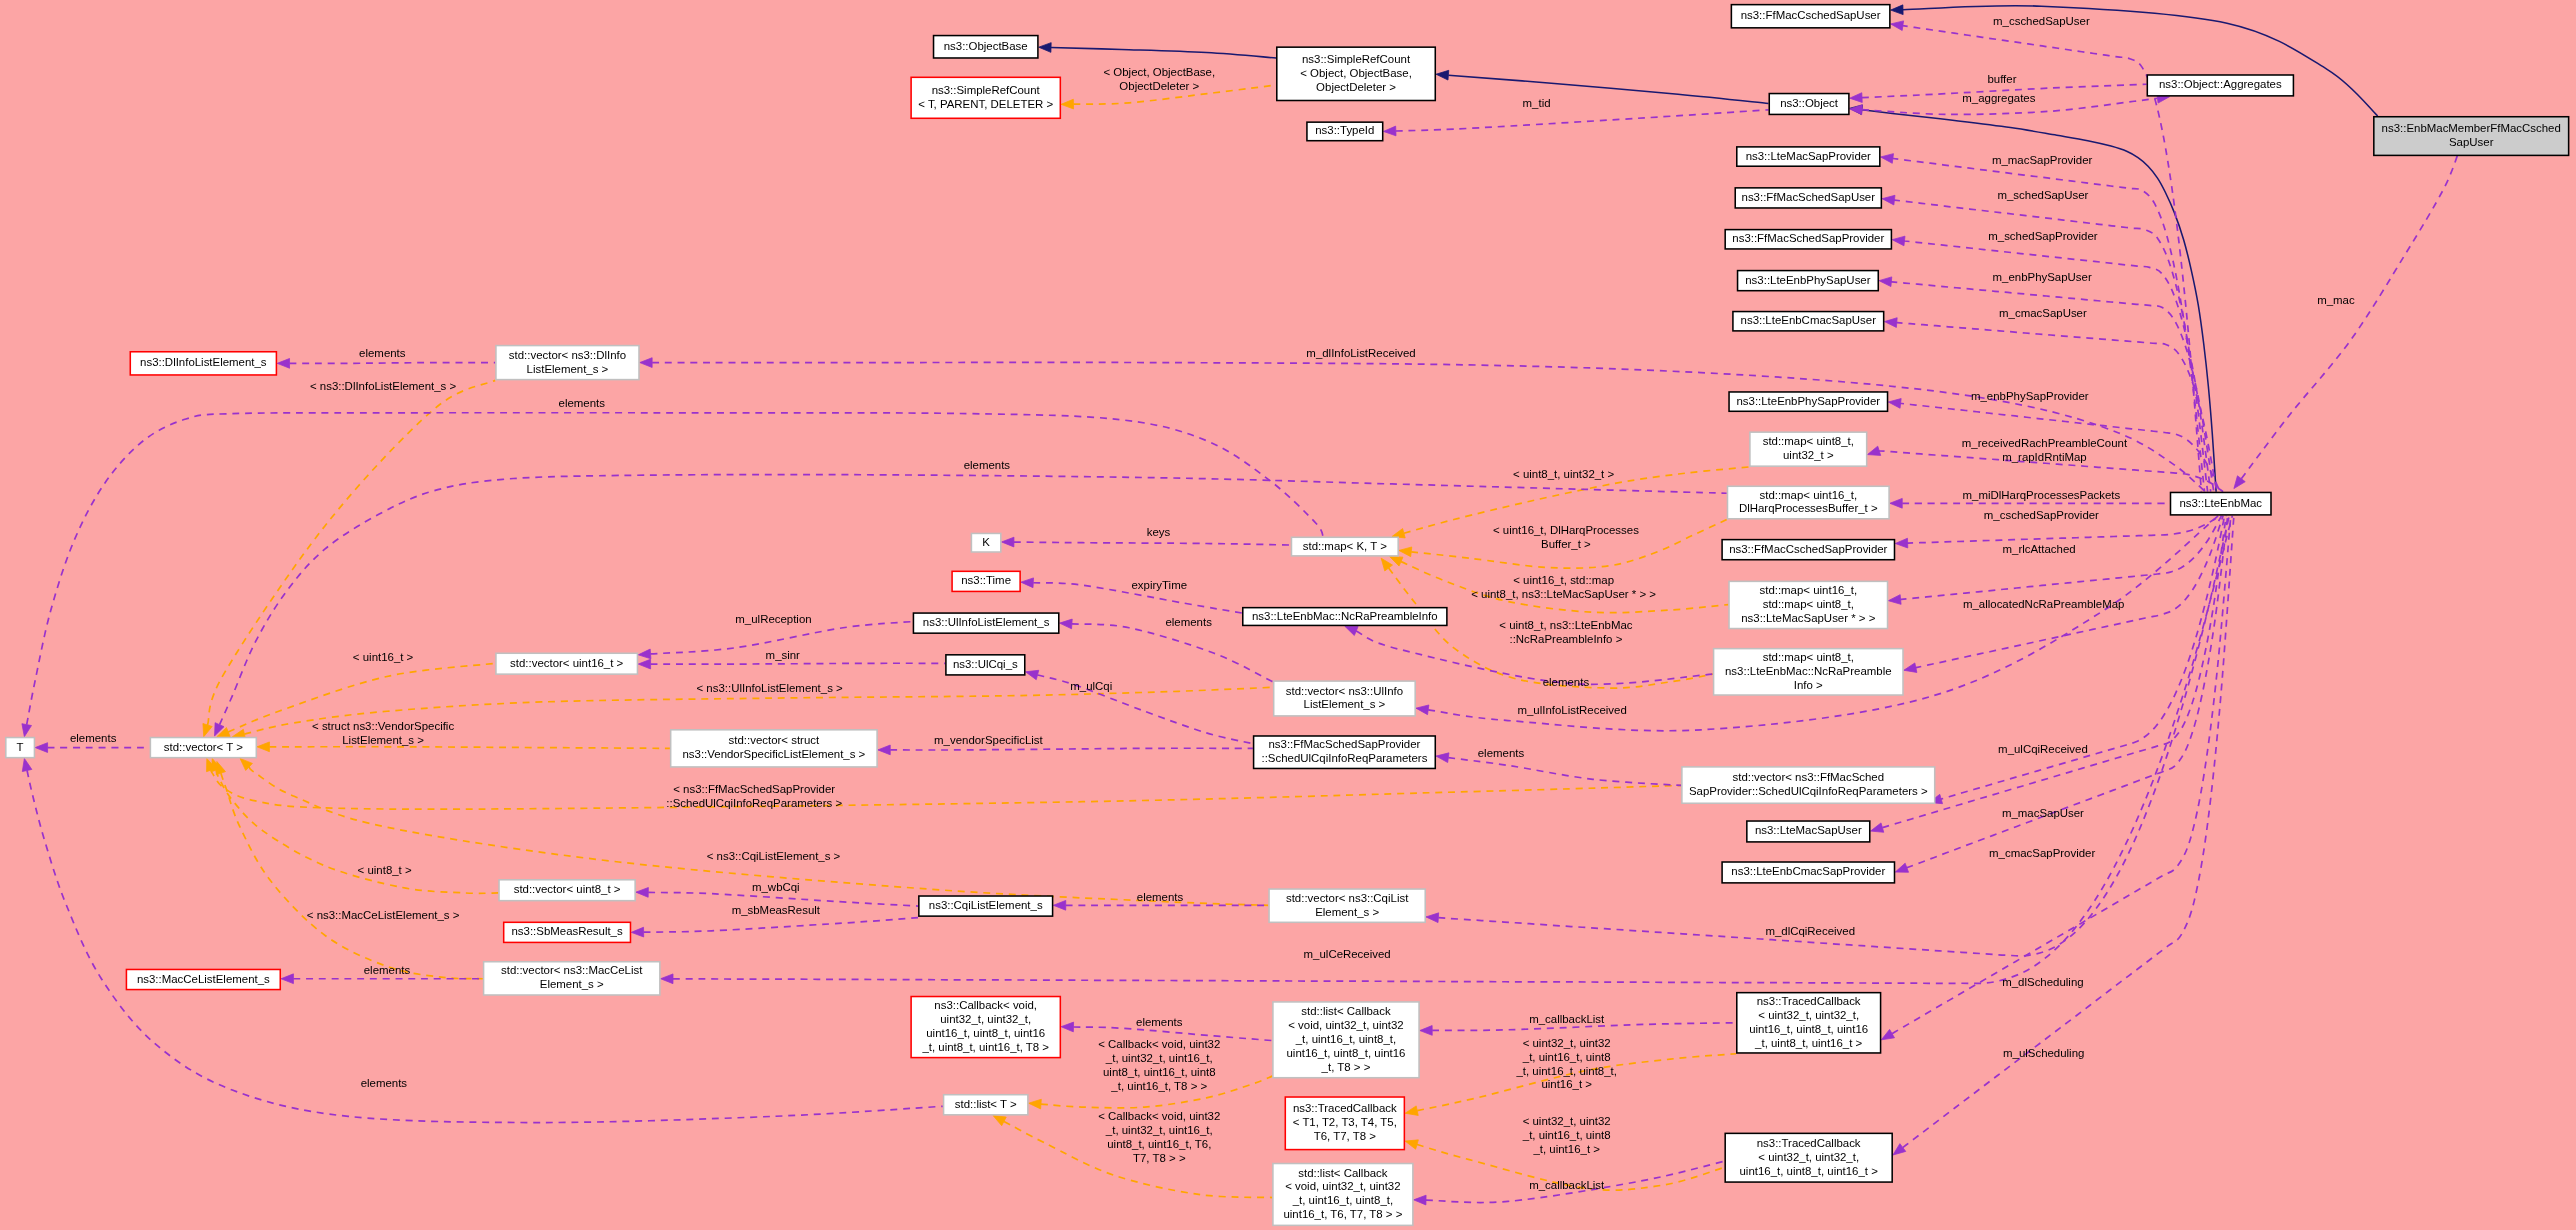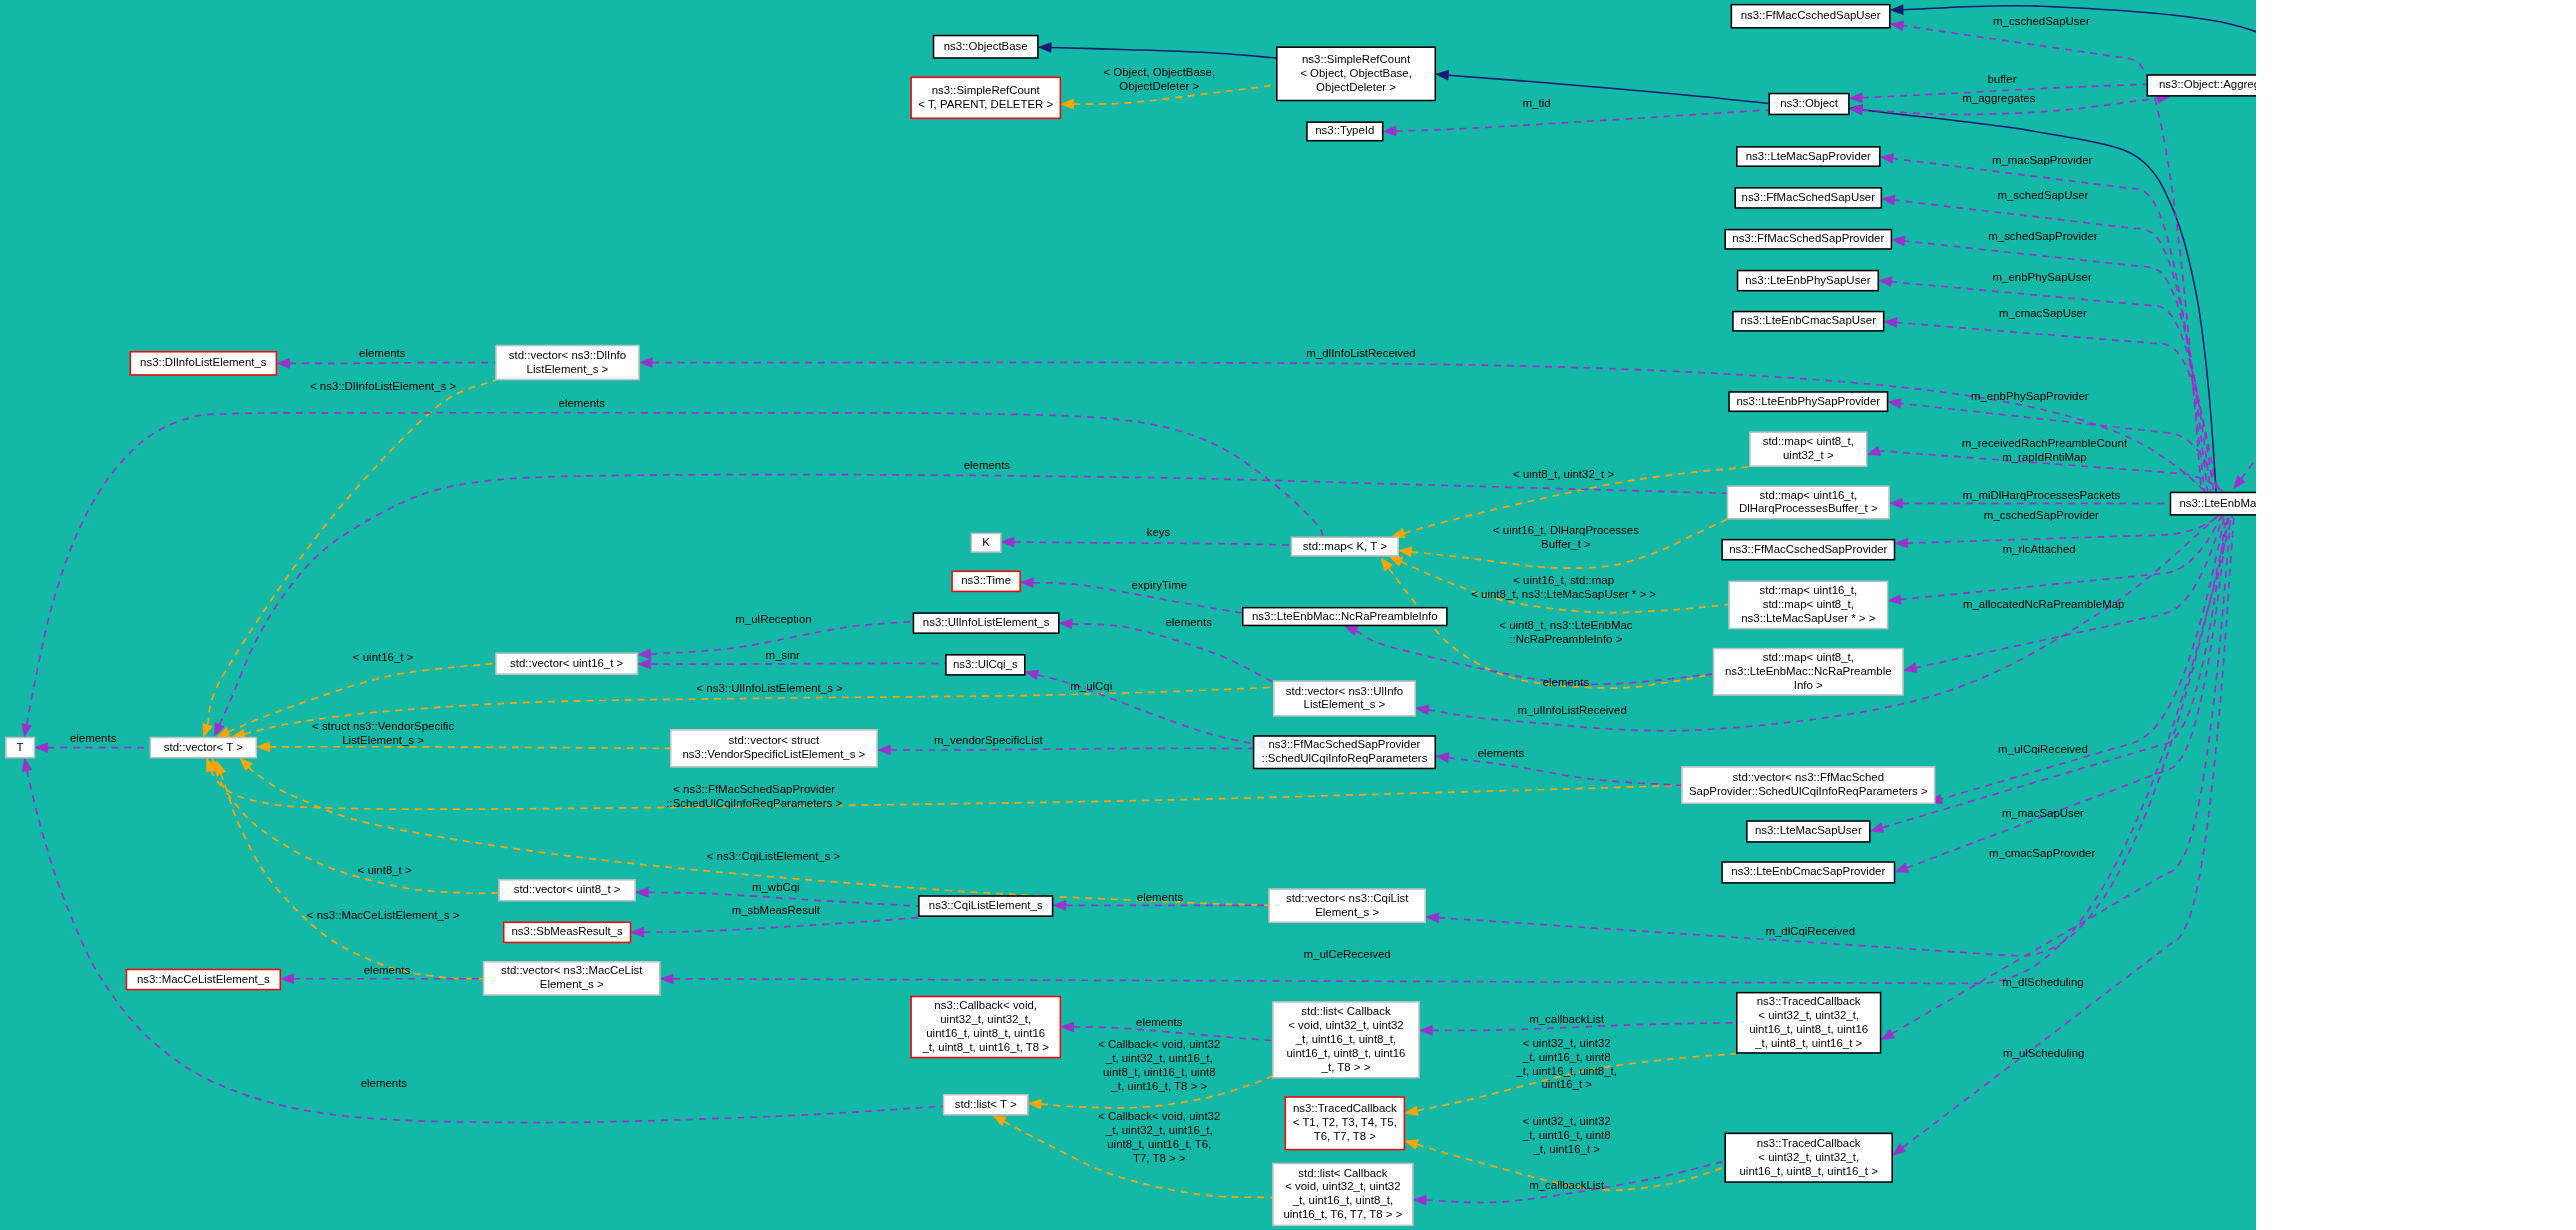--- a/index.html
+++ b/index.html
@@ -1,17 +1,17 @@
 <!DOCTYPE html>
 <html style="font-size:12.4px"><head>
 <meta charset="utf-8">
 <title>ns3::EnbMacMemberFfMacCschedSapUser Collaboration diagram</title>
 <style>
   html,body{margin:0;padding:0;background:#ffffff;}
-  #diagram{position:relative;width:2256px;height:1230px;background:#14b8a6;overflow:hidden;}
+  #diagram{position:relative;width:2576px;height:1230px;background:#fca5a5;overflow:hidden;}
   svg{display:block;shape-rendering:geometricPrecision;}
   text{font-family:"Liberation Sans", sans-serif;font-size:14.8px;fill:#000000;
        dominant-baseline:middle;-webkit-font-smoothing:antialiased;}
   .nodetext{text-anchor:middle;}
   .edgelabel{text-anchor:middle;}
   path.edge{fill:none;stroke-width:2.2;stroke-linecap:butt;stroke-linejoin:round;}
   path.edge.solid{stroke-width:2;stroke-dasharray:none;}
   polygon.ehead{stroke-width:1;}
   rect.nbox{stroke-width:2;}
 </style>

